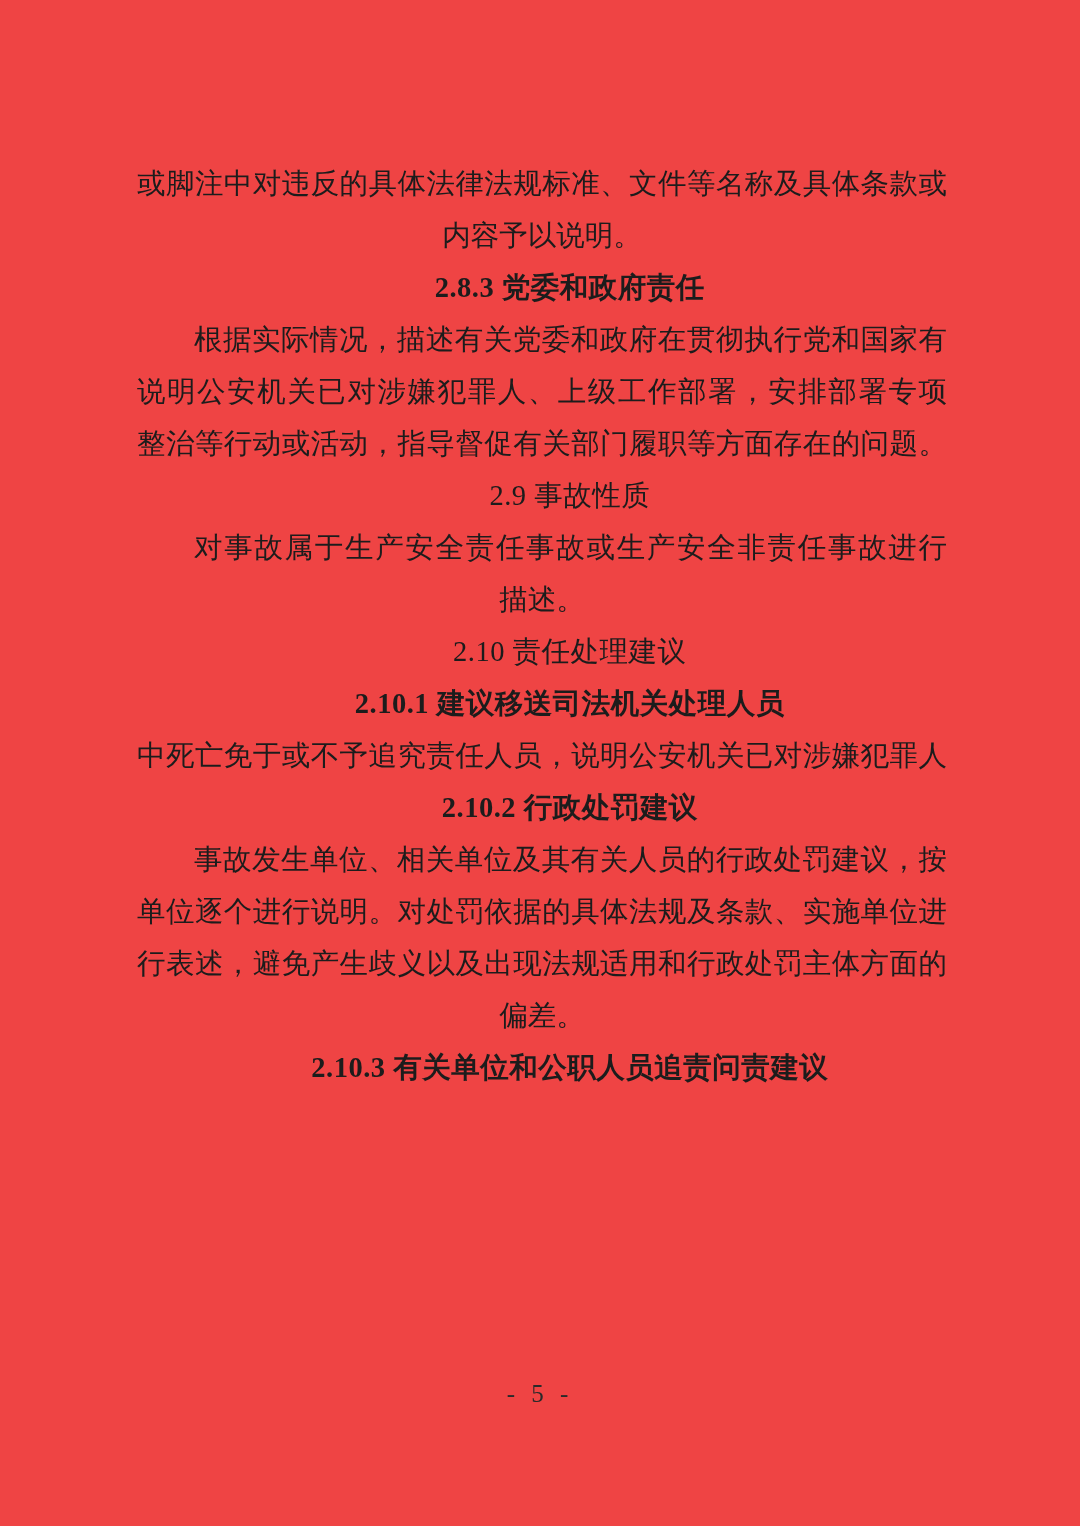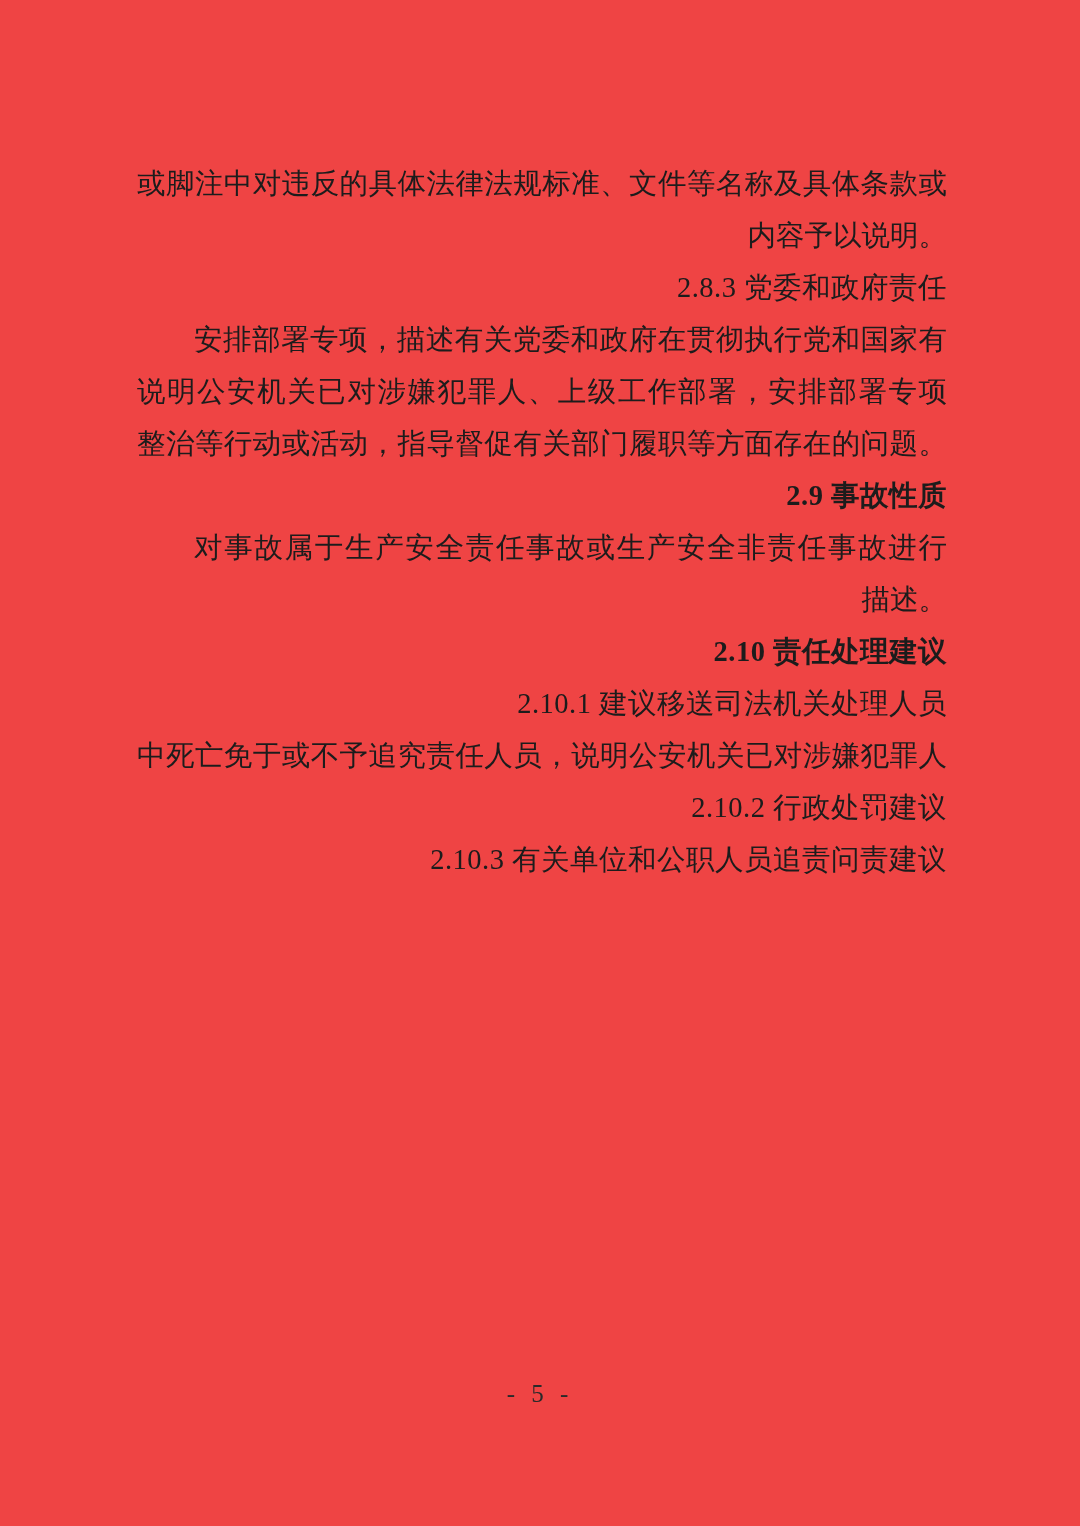--- a/index.html
+++ b/index.html
@@ -28,39 +28,39 @@
     top: 158px;
     width: 810px;
     font-size: 28.5px;
     line-height: 52px;
   }
   .block { margin: 0; padding: 0; }
   .line {
     height: 52px;
     overflow: hidden;
     white-space: nowrap;
-    text-align: right;
+    text-align: center;
   }
   .line.fill {
     white-space: normal;
     text-align: justify;
     text-align-last: justify;
   }
   
   .paragraph .line.first { text-indent: 2em; }
   
   .paragraph-continuation .line.first { text-indent: 0; }
   
   .heading-bold .line, .heading-kai .line { text-indent: 1.95em; }
   .heading-bold {
-    font-weight: 400;
+    font-weight: 700;
     letter-spacing: 0.5px;
   }
   .heading-kai {
-    font-weight: 700;
+    font-weight: 400;
     letter-spacing: 0.5px;
   }
   .pagenum {
     position: absolute;
     left: 0;
     top: 1380px;
     width: 1080px;
     text-align: center;
     font-size: 25px;
     letter-spacing: 5px;
@@ -73,21 +73,21 @@
 <div class="page">
   <main class="content">
       <div class="block paragraph-continuation">
         <div class="line first fill">或脚注中对违反的具体法律法规标准、文件等名称及具体条款或</div>
         <div class="line">内容予以说明。</div>
       </div>
       <div class="block heading-bold">
         <div class="line first">2.8.3 党委和政府责任</div>
       </div>
       <div class="block paragraph">
-        <div class="line first fill">安排部署专项，描述有关党委和政府在贯彻执行党和国家有</div>
+        <div class="line first fill">根据实际情况，描述有关党委和政府在贯彻执行党和国家有</div>
         <div class="line fill">说明公安机关已对涉嫌犯罪人、上级工作部署，安排部署专项</div>
         <div class="line fill">整治等行动或活动，指导督促有关部门履职等方面存在的问题。</div>
       </div>
       <div class="block heading-kai">
         <div class="line first">2.9 事故性质</div>
       </div>
       <div class="block paragraph">
         <div class="line first fill">对事故属于生产安全责任事故或生产安全非责任事故进行</div>
         <div class="line">描述。</div>
       </div>
@@ -96,18 +96,24 @@
       </div>
       <div class="block heading-bold">
         <div class="line first">2.10.1 建议移送司法机关处理人员</div>
       </div>
       <div class="block paragraph">
         <div class="line fill">中死亡免于或不予追究责任人员，说明公安机关已对涉嫌犯罪人</div>
       </div>
       <div class="block heading-bold">
         <div class="line first">2.10.2 行政处罚建议</div>
       </div>
+      <div class="block paragraph">
+        <div class="line first fill">事故发生单位、相关单位及其有关人员的行政处罚建议，按</div>
+        <div class="line fill">单位逐个进行说明。对处罚依据的具体法规及条款、实施单位进</div>
+        <div class="line fill">行表述，避免产生歧义以及出现法规适用和行政处罚主体方面的</div>
+        <div class="line">偏差。</div>
+      </div>
       <div class="block heading-bold">
         <div class="line first">2.10.3 有关单位和公职人员追责问责建议</div>
       </div>
     </main>
   <div class="pagenum">- 5 -</div>
 </div>
 
 </body></html>

